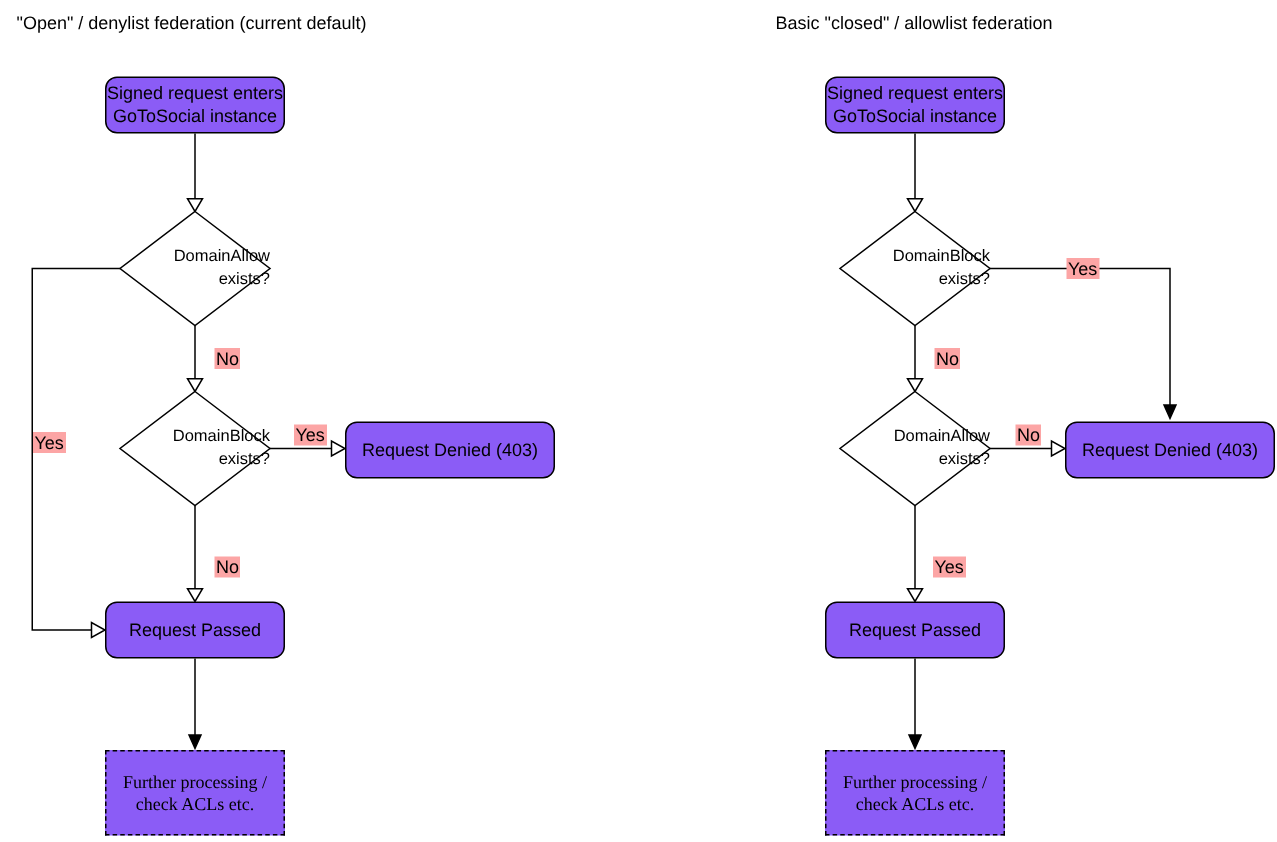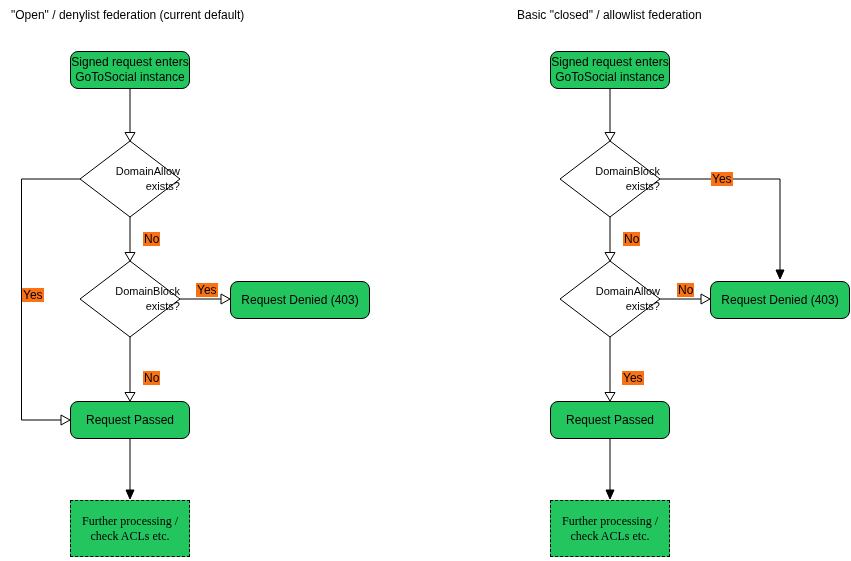--- a/index.html
+++ b/index.html
@@ -3,31 +3,31 @@
 <meta charset="utf-8">
 <style>
   html,body{margin:0;padding:0;background:#ffffff;}
   #canvas{
     position:relative;width:851px;height:561px;background:#ffffff;
     font-family:"Liberation Sans",sans-serif;color:#000;overflow:hidden;
   }
   svg.edges{position:absolute;left:0;top:0;}
   .title{position:absolute;font-size:12px;line-height:14px;white-space:pre;}
   .node{
-    position:absolute;box-sizing:border-box;border:1px solid #000;background:#22c55e;
+    position:absolute;box-sizing:border-box;border:1px solid #000;background:#8b5cf6;
     display:flex;align-items:center;justify-content:center;text-align:center;
     font-size:12px;line-height:15px;white-space:pre-line;border-radius:8px;
   }
   .node.dashed{border-style:dashed;border-radius:0;font-family:Liberation Serif, serif;}
   .dtext{
     position:absolute;width:100px;text-align:right;font-size:11px;line-height:15px;
     white-space:pre-line;
   }
   .elabel{
-    position:absolute;font-size:12px;line-height:14px;background:#f97316;padding:0 1px;
+    position:absolute;font-size:12px;line-height:14px;background:#fca5a5;padding:0 1px;
     white-space:pre;
   }
 </style>
 </head>
 <body>
 
 <div id="canvas">
 
   <svg class="edges" width="851" height="561" viewBox="0 0 851 561" fill="none" stroke="#000" stroke-width="1">
 

